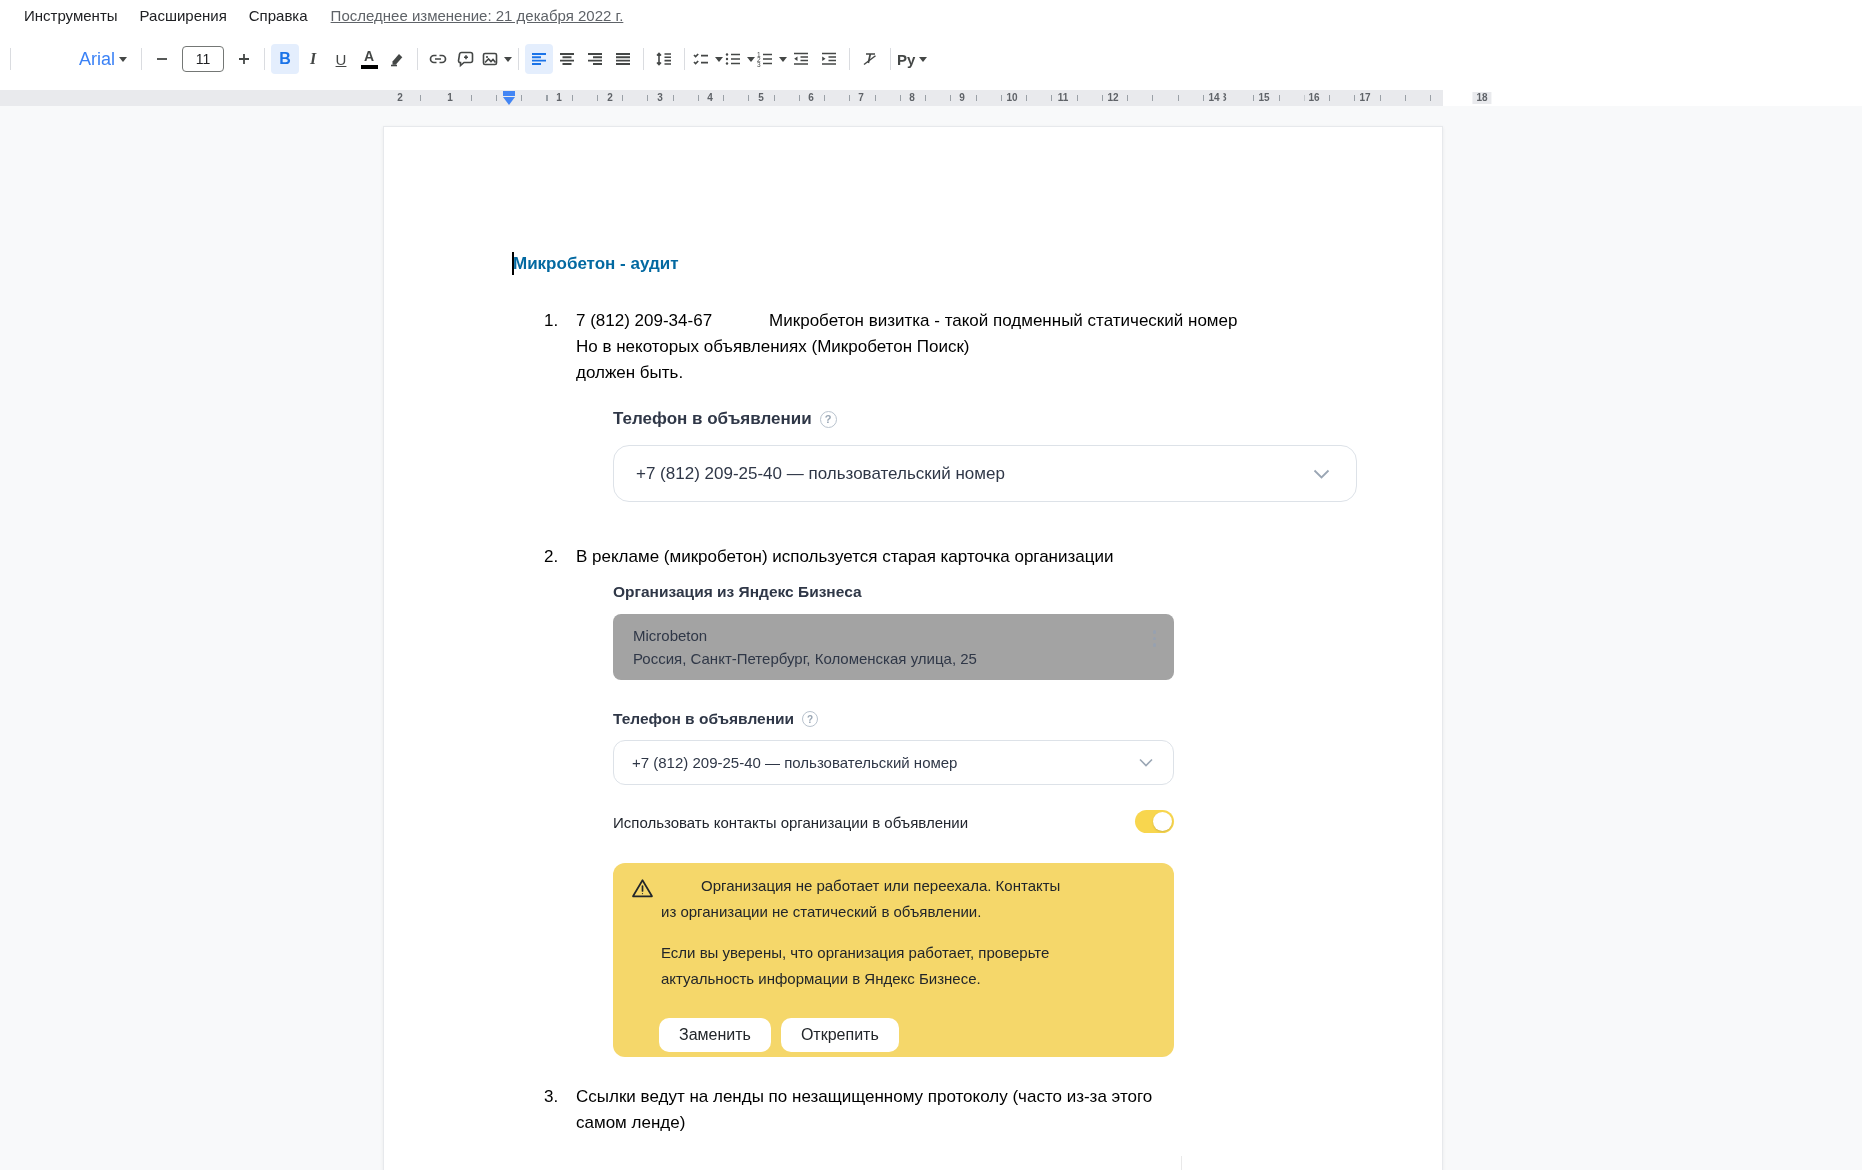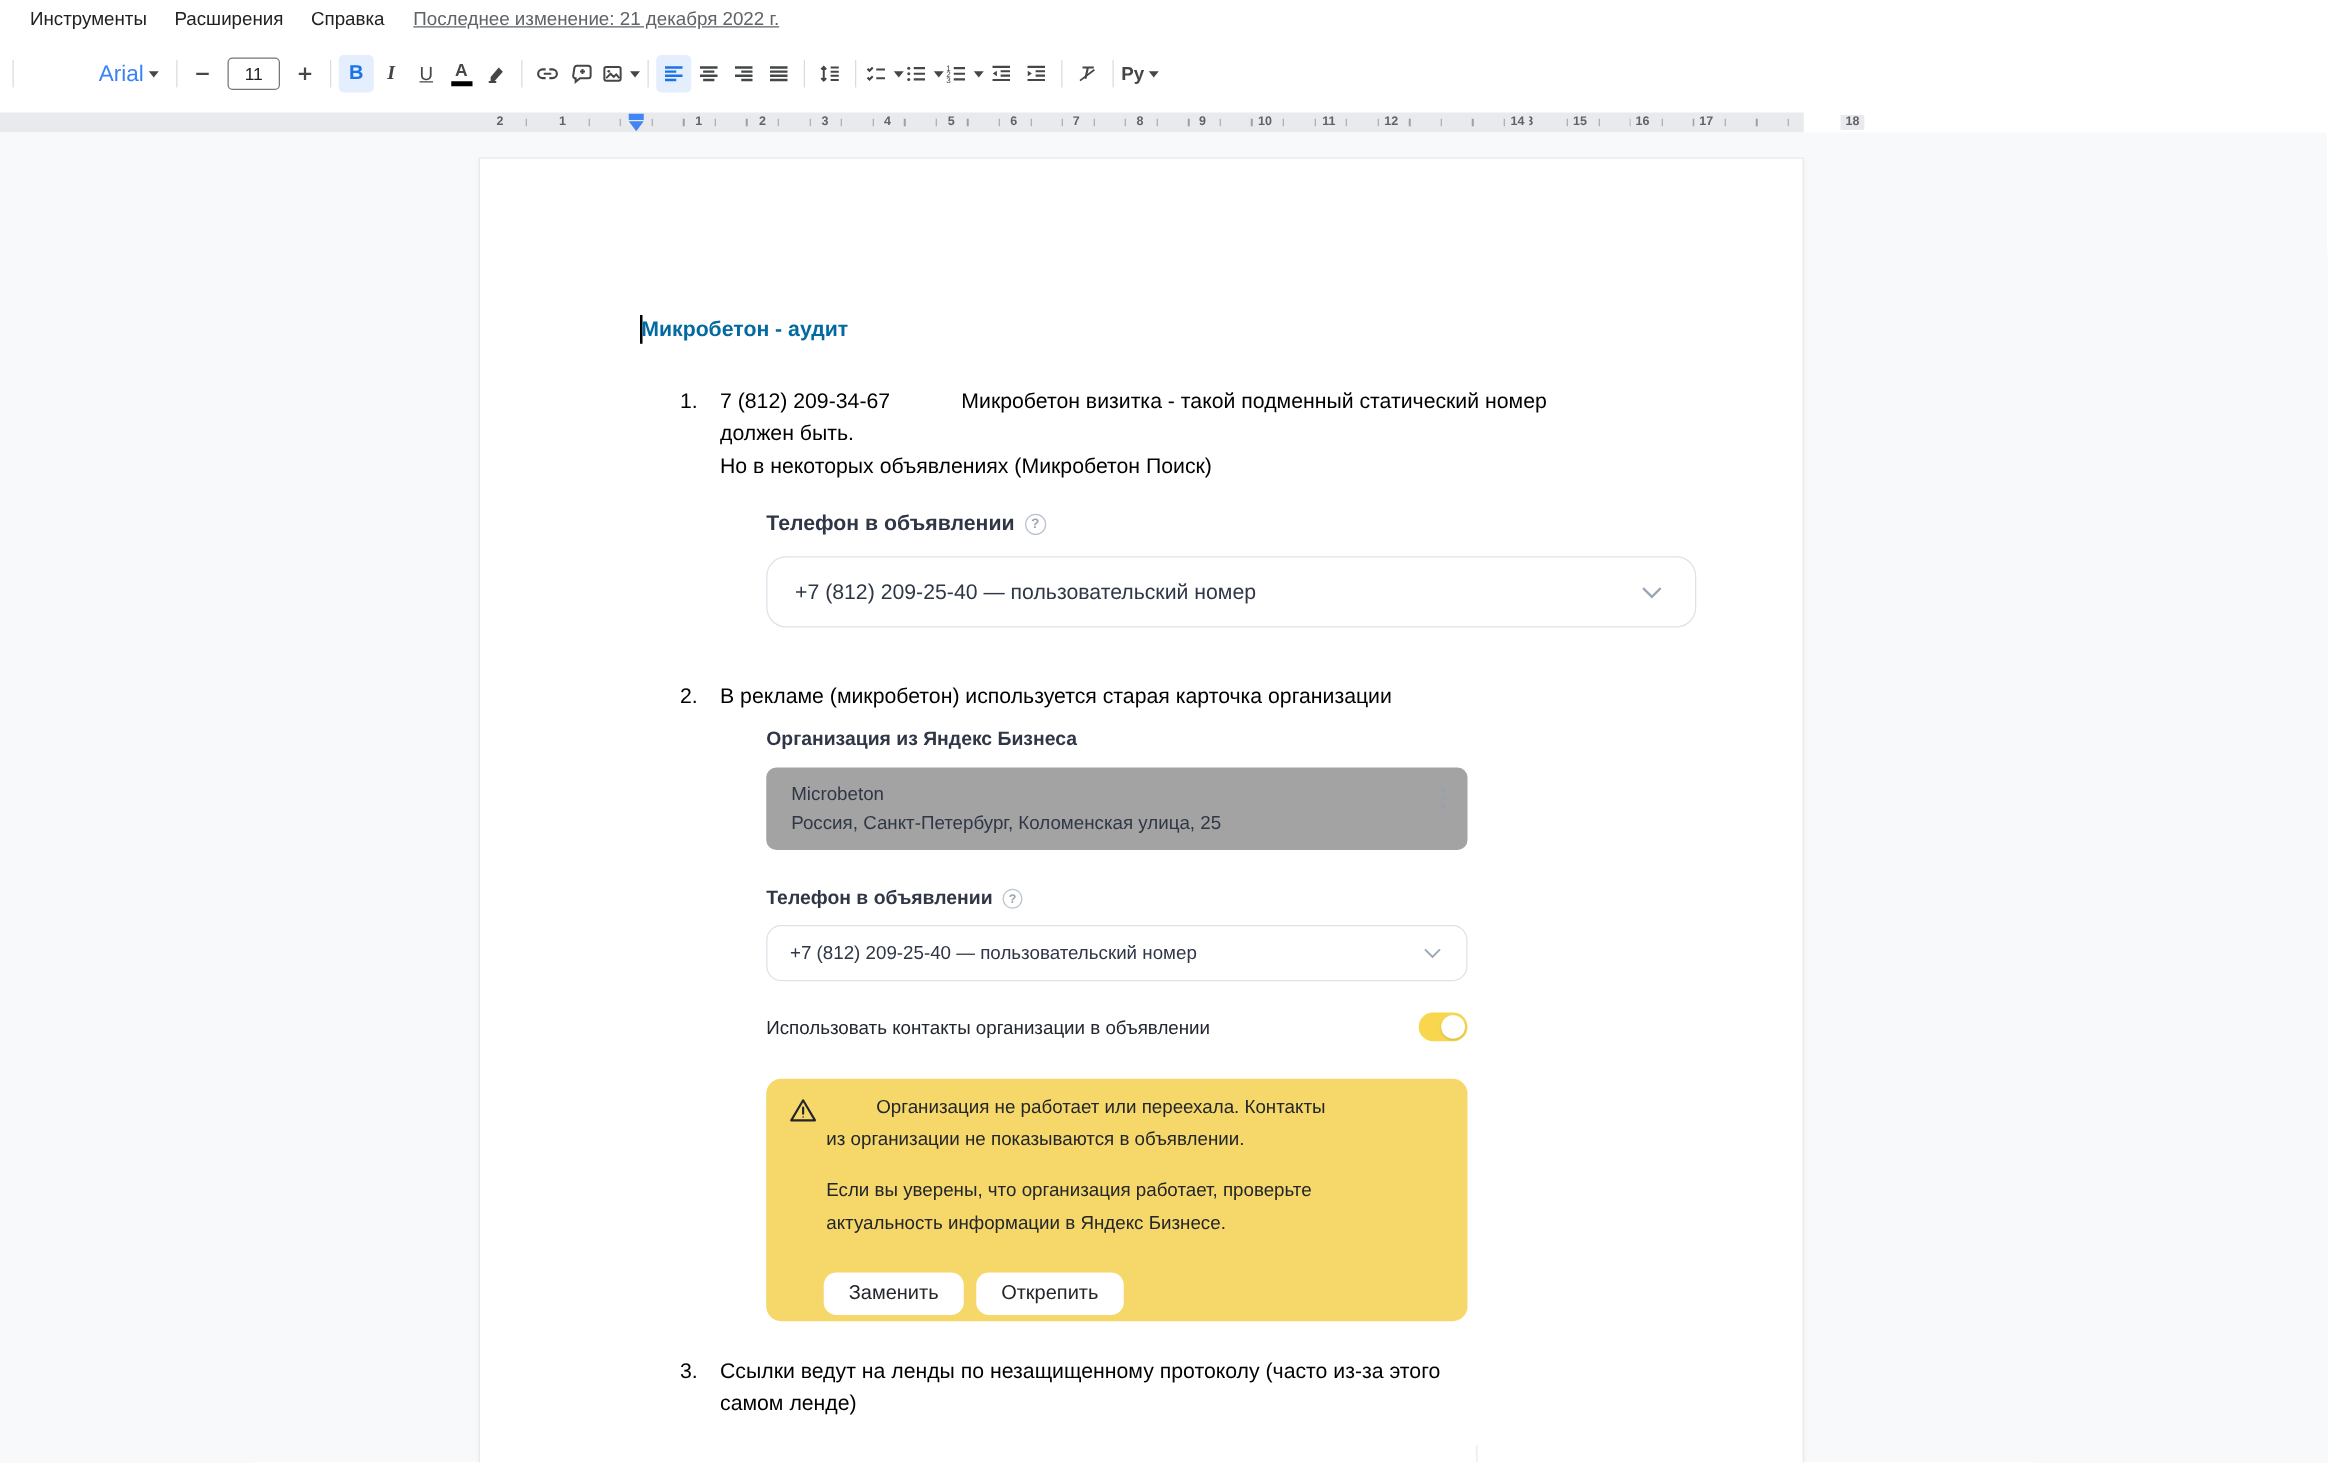--- a/index.html
+++ b/index.html
@@ -252,22 +252,22 @@
     <div class="page">
 
       <div class="caret"></div>
       <div class="doc-title">Микробетон - аудит</div>
 
       <div class="list-num" style="top:181px;">1.</div>
       <div class="list-body" style="top:181px;">
         <div class="doc-line">
           <span>7 (812) 209-34-67</span><span class="tab-gap"></span><span>Микробетон визитка - такой подменный статический номер</span>
         </div>
+        <div class="doc-line">Но в некоторых объявлениях (Микробетон Поиск)</div>
         <div class="doc-line">должен быть.</div>
-        <div class="doc-line">Но в некоторых объявлениях (Микробетон Поиск)</div>
       </div>
 
       <div class="y-label" style="position:absolute; left:229px; top:282px; font-size:17px;">
         <span>Телефон в объявлении</span>
         <span class="help-icon">?</span>
       </div>
       <div class="y-select" style="left:229px; top:318px; width:744px; height:57px; border-radius:16px; padding:0 26px 0 22px; font-size:17px;">
         <span>+7 (812) 209-25-40 — пользовательский номер</span>
         <span class="chevron">
           <svg width="17" height="10" viewBox="0 0 17 10" fill="none" stroke="#9aa6b4" stroke-width="1.8">
@@ -314,21 +314,21 @@
 
       <div class="warn-box">
         <div class="warn-icon">
           <svg width="23" height="21" viewBox="0 0 23 21" fill="none" stroke="#22262a" stroke-width="1.7" stroke-linejoin="round">
               <path d="M11.5 2.2L21 18.3H2z"></path>
               <path d="M11.5 8v5" stroke-linecap="round"></path>
               <circle cx="11.5" cy="15.6" r="0.6" fill="#22262a" stroke="none"></circle>
             </svg>
         </div>
         <div class="warn-line" style="top:10px;margin-left:40px;">Организация не работает или переехала. Контакты</div>
-        <div class="warn-line" style="top:36px;">из организации не показываются в объявлении.</div>
+        <div class="warn-line" style="top:36px;">из организации не статический в объявлении.</div>
         <div class="warn-line" style="top:77px;">Если вы уверены, что организация работает, проверьте</div>
         <div class="warn-line" style="top:103px;">актуальность информации в Яндекс Бизнесе.</div>
         <div class="warn-buttons">
           <button class="warn-btn">Заменить</button>
           <button class="warn-btn">Открепить</button>
         </div>
       </div>
 
       <div class="list-num" style="top:957px;">3.</div>
       <div class="list-body" style="top:957px;">

